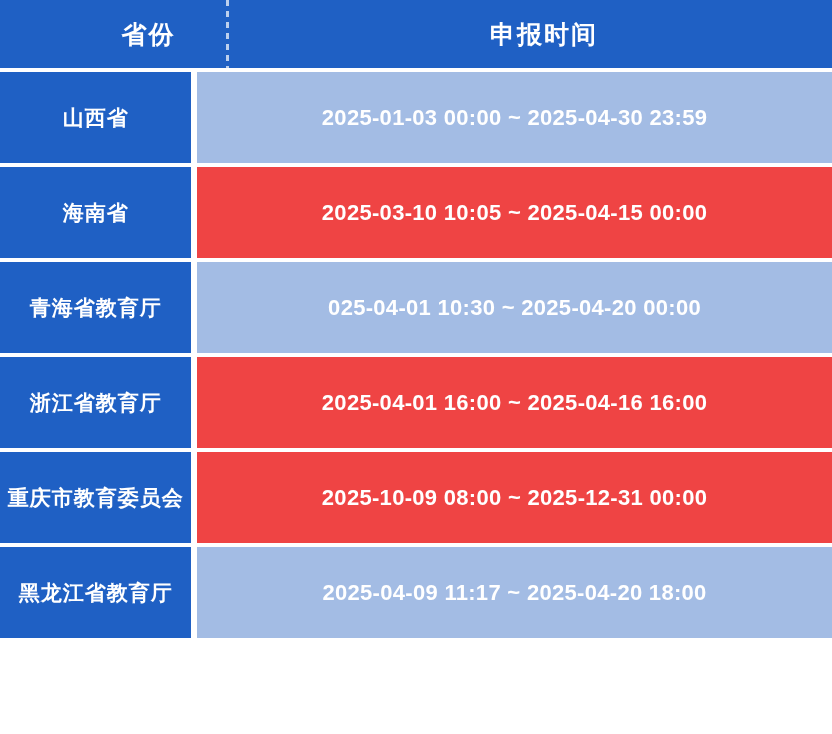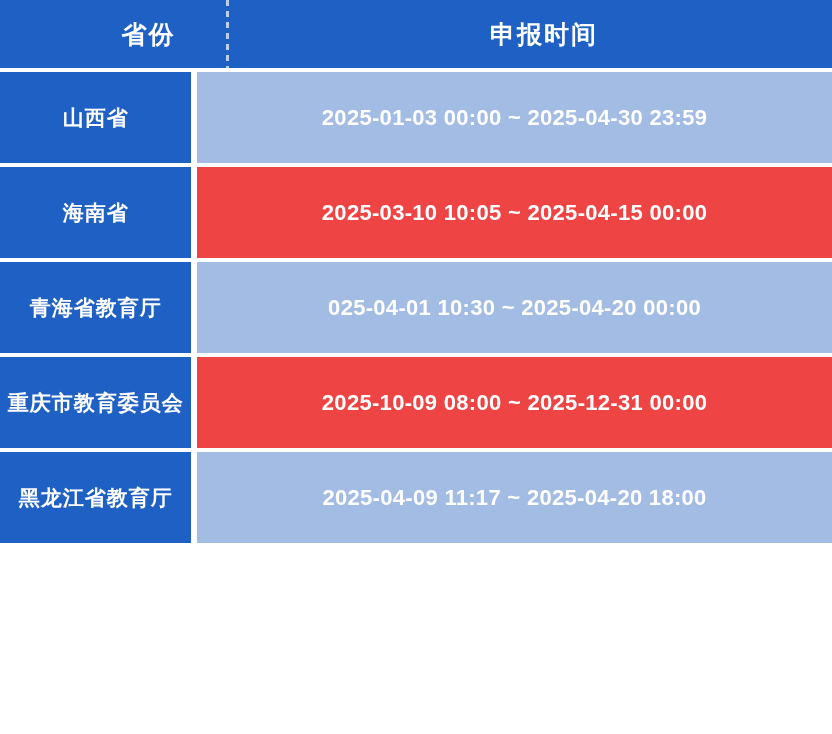--- a/index.html
+++ b/index.html
@@ -119,20 +119,25 @@
         <div class="cell-province">海南省</div>
         <div class="cell-spacer"></div>
         <div class="cell-time">2025-03-10 10:05 ~ 2025-04-15 00:00</div>
       </div>
       <div class="row shade-dark">
         <div class="cell-province">青海省教育厅</div>
         <div class="cell-spacer"></div>
         <div class="cell-time">025-04-01 10:30 ~ 2025-04-20 00:00</div>
       </div>
       <div class="row shade-light">
+        <div class="cell-province">浙江省教育厅</div>
+        <div class="cell-spacer"></div>
+        <div class="cell-time">2025-04-01 16:00 ~ 2025-04-16 16:00</div>
+      </div>
+      <div class="row shade-light">
         <div class="cell-province">重庆市教育委员会</div>
         <div class="cell-spacer"></div>
         <div class="cell-time">2025-10-09 08:00 ~ 2025-12-31 00:00</div>
       </div>
       <div class="row shade-dark">
         <div class="cell-province">黑龙江省教育厅</div>
         <div class="cell-spacer"></div>
         <div class="cell-time">2025-04-09 11:17 ~ 2025-04-20 18:00</div>
       </div>
     </div>

